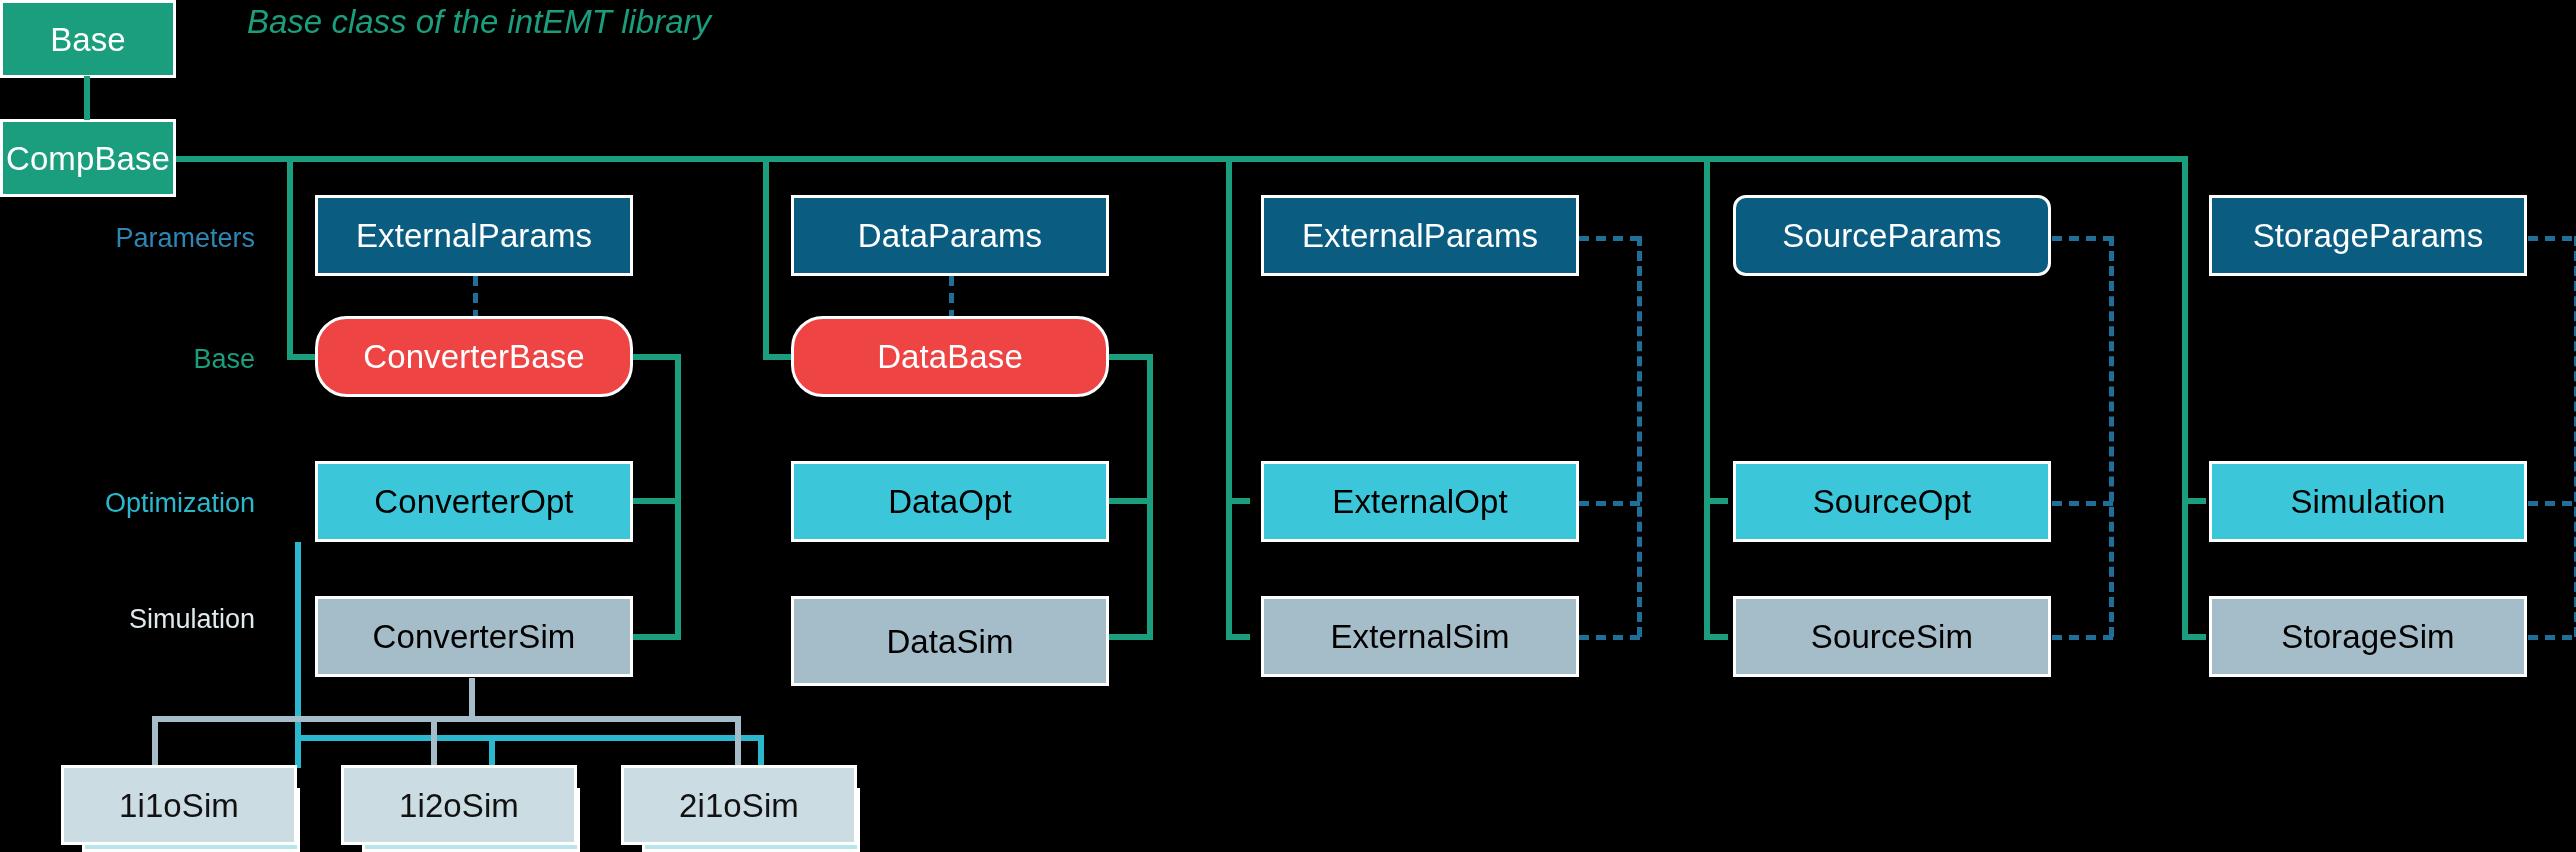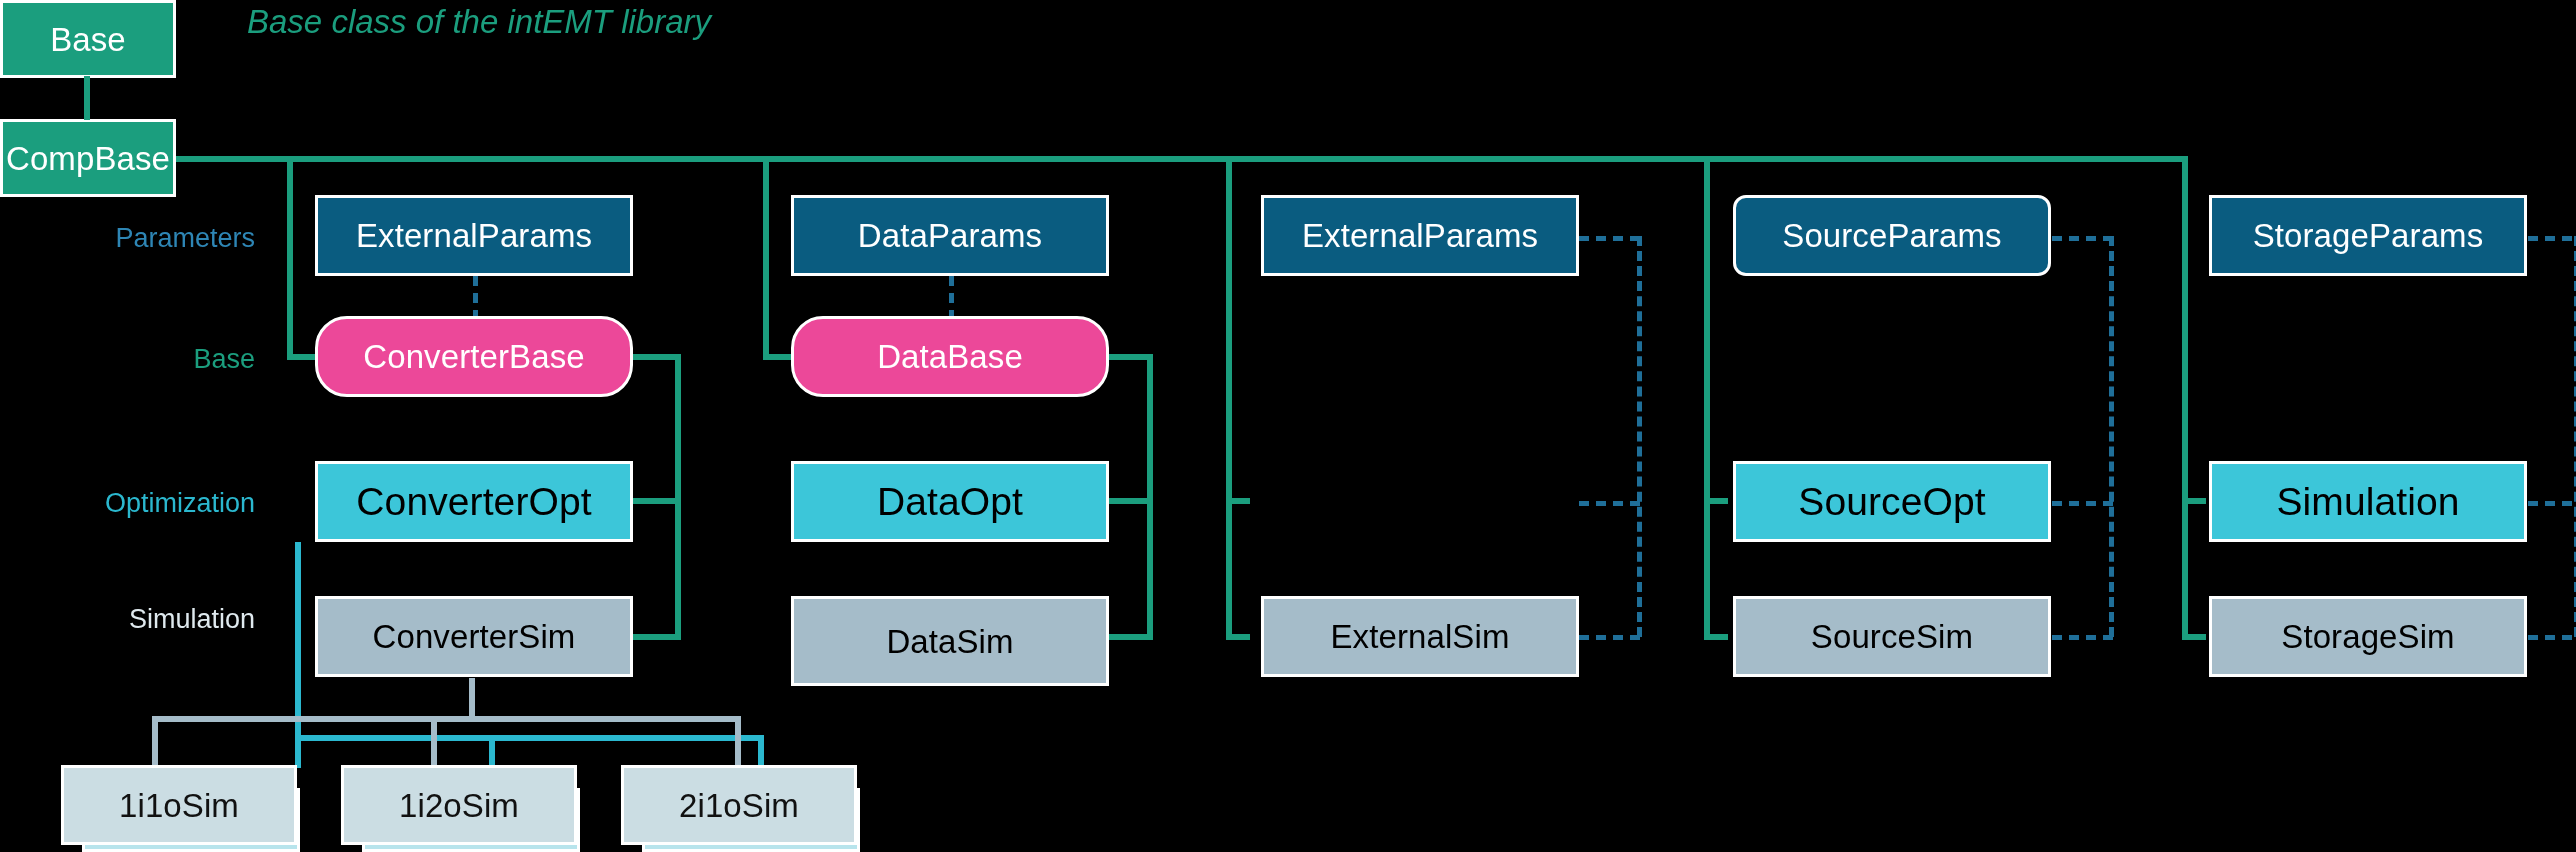--- a/index.html
+++ b/index.html
@@ -25,22 +25,22 @@
     justify-content:center;
     text-align:center;
     line-height:1;
     white-space:nowrap;
     letter-spacing:0.1px;
   }
   .box span{display:block;}
 
   .lvl-root   {background:#1b9e7e; color:#ffffff; font-size:33px;}
   .lvl-params {background:#0a5c80; color:#ffffff; font-size:33px;}
-  .lvl-base   {background:#ec4899; color:#ffffff; font-size:33px;border-radius:32px;}
-  .lvl-opt    {background:#3cc6d9; color:#000000; font-size:39px;}
+  .lvl-base   {background:#ef4444; color:#ffffff; font-size:33px;border-radius:32px;}
+  .lvl-opt    {background:#3cc6d9; color:#000000; font-size:33px;}
   .lvl-sim    {background:#a5bcc9; color:#000000; font-size:33px;}
   .lvl-leaf   {background:#cbdde3; color:#111111; font-size:33px;}
   .leaf-shadow{background:#b8e4ec; border:3.6px solid #ffffff;}
 
   
   .rowlabel{
     position:absolute;
     font-size:27px;
     text-align:right;
     white-space:nowrap;
@@ -176,20 +176,23 @@
   <div class="box lvl-opt" style="left:791px; top:461px; width:318px; height:81px;">
     <span>DataOpt</span>
   </div>
   <div class="box lvl-sim" style="left:791px; top:596px; width:318px; height:90px;">
     <span>DataSim</span>
   </div>
 
   <div class="box lvl-params" style="left:1261px; top:195px; width:318px; height:81px;">
     <span>ExternalParams</span>
   </div>
+  <div class="box lvl-opt" style="left:1261px; top:461px; width:318px; height:81px;">
+    <span>ExternalOpt</span>
+  </div>
   <div class="box lvl-sim" style="left:1261px; top:596px; width:318px; height:81px;">
     <span>ExternalSim</span>
   </div>
 
   <div class="box lvl-params" style="left:1733px; top:195px; width:318px; height:81px;border-radius:13px;">
     <span>SourceParams</span>
   </div>
   <div class="box lvl-opt" style="left:1733px; top:461px; width:318px; height:81px;">
     <span>SourceOpt</span>
   </div>

